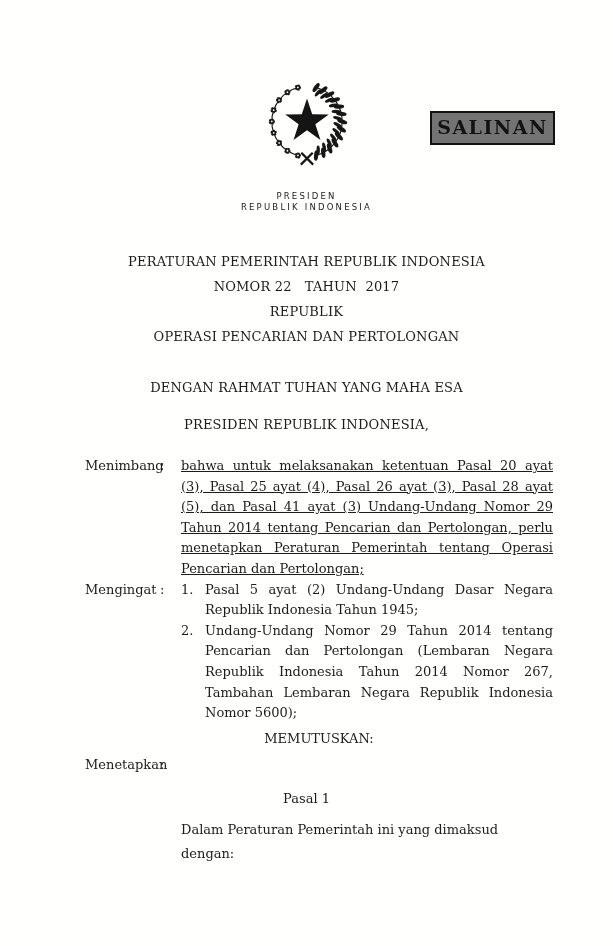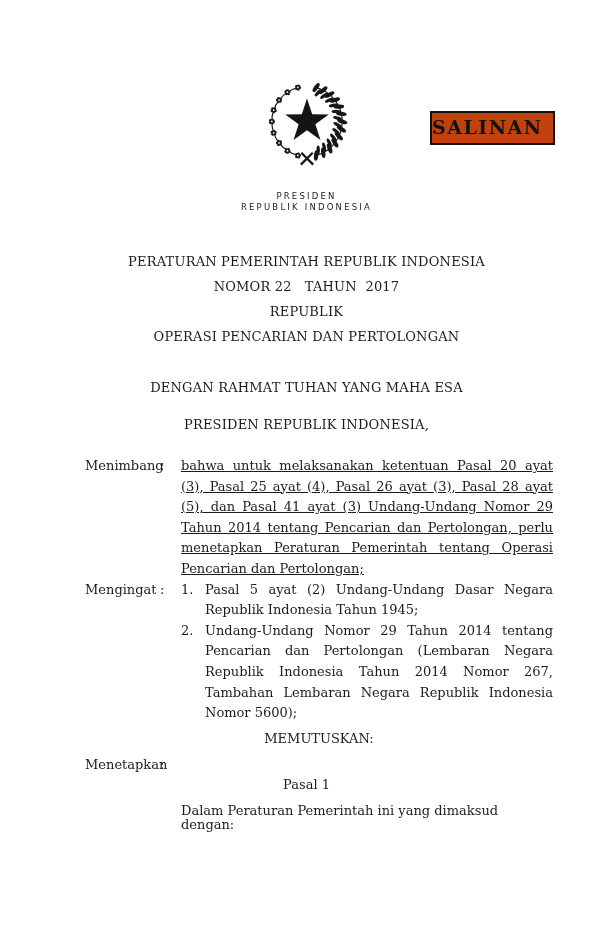--- a/index.html
+++ b/index.html
@@ -36,21 +36,22 @@
   
   .salinan-box {
     position: absolute;
     top: 111px;
     left: 430px;
     width: 125px;
     height: 34px;
     border: 2.5px solid #121212;
     display: flex;
     align-items: center;
-    background: #c2410c;
+    justify-content: center;
+    background: #737373;
   }
   .salinan-box span {
     font-weight: bold;
     font-size: 19px;
     letter-spacing: 1.5px;
     color: #121212;
     transform: translateY(-1px);
   }
 
   
@@ -109,28 +110,29 @@
   .decision-text { text-transform: none; }
 
   
   .chapter {
     margin-top: 16px;
     text-align: center;
     font-size: 13px;
     line-height: 20px;
   }
   .article-no {
+    margin-top: 14px;
     text-align: center;
     font-size: 13px;
     line-height: 18px;
   }
   .article-opening {
     margin: 10px 60px 0 181px;
     font-size: 13px;
-    line-height: 14px;
+    line-height: 24px;
   }
 
   
   .catchword {
     position: absolute;
     top: 903px;
     right: 64px;
     font-size: 13px;
     margin-top: 46px;
   }

